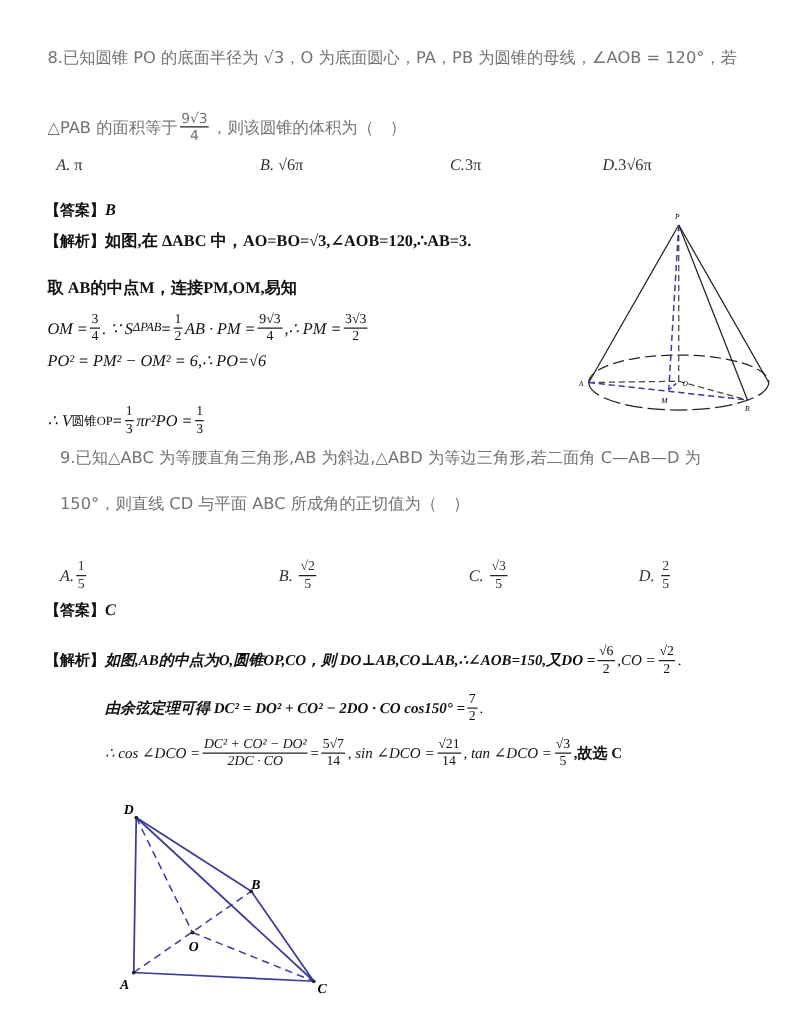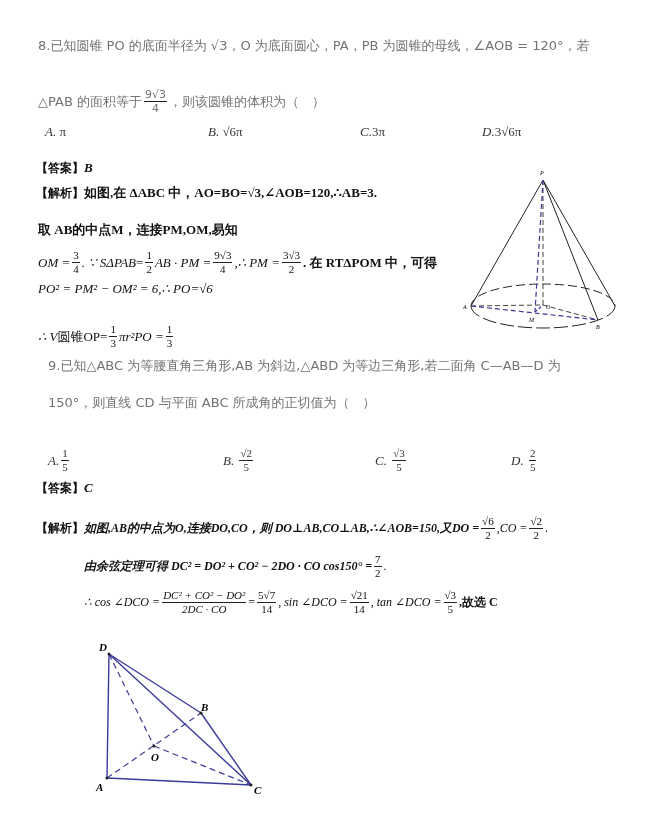--- a/index.html
+++ b/index.html
@@ -12,21 +12,21 @@
   .q { font-family: "DejaVu Sans", "Liberation Sans", sans-serif; font-size: 13px; color: #737373; }
   .it { font-style: italic; font-family: "Liberation Serif", "DejaVu Serif", serif; }
   .bold { font-weight: bold; }
   .sol { font-family: "Liberation Serif", "DejaVu Serif", serif; font-size: 13px; color: #111; }
   .label-ans { font-family: Liberation Mono, monospace; font-weight: bold; font-size: 12px; color: #111; }
   .frac { display: inline-block; vertical-align: middle; text-align: center; line-height: 1; margin: 16px 2px; }
   .frac > span { display: block; font-size: 11px; }
   .frac > span.num { border-bottom: 1px solid #222; padding: 0 1px 1px; }
   .frac > span.den { padding-top: 1px; }
   .opt { font-family: "Liberation Serif", "DejaVu Serif", serif; font-size: 13px; color: #333; }
-  sub { font-size: 13px; }
+  sub { font-size: 10px; }
   svg text { font-family: "Liberation Serif", "DejaVu Serif", serif; font-style: italic; }
 </style>
 </head>
 <body>
 
 <div class="abs q" style="left:38px; top:37px;">8.已知圆锥 PO 的底面半径为 √3，O 为底面圆心，PA，PB 为圆锥的母线，∠AOB = 120°，若</div>
 
 <div class="abs q" style="left:38px; top:73px; display:flex; align-items:center;">
   <span>△PAB 的面积等于</span>
   <span class="frac">
@@ -75,21 +75,20 @@
   <span class="it">AB · PM =</span>
   <span class="frac">
       <span class="num">9√3</span>
       <span class="den">4</span>
     </span>
   <span class="it">,∴ PM =</span>
   <span class="frac">
       <span class="num">3√3</span>
       <span class="den">2</span>
     </span>
-  <span class="bold">. 在 RTΔPOM 中，可得</span>
 </div>
 
 <div class="abs sol it" style="left:38px; top:281px;">PO² = PM² − OM² = 6,∴ PO=√6</div>
 
 <div class="abs sol" style="left:38px; top:308px; display:flex; align-items:center;">
   <span class="it">∴ V</span>
     <sub>圆锥OP</sub>
     <span> =</span>
   <span class="frac">
       <span class="num">1</span>
@@ -155,21 +154,21 @@
       <span class="den">5</span>
     </span>
 </div>
 
 <div class="abs" style="left:36px; top:477px;">
   <span class="label-ans">【答案】</span><span class="sol it bold">C</span>
 </div>
 
 <div class="abs sol" style="left:36px; top:500px; display:flex; align-items:center; font-size:12px;">
   <span class="label-ans">【解析】</span>
-  <span class="bold it">如图,AB的中点为O,连接DO,CO，则 DO⊥AB,CO⊥AB,∴∠AOB=150,又DO =</span>
+  <span class="bold it">如图,AB的中点为O,圆锥OP,CO，则 DO⊥AB,CO⊥AB,∴∠AOB=150,又DO =</span>
   <span class="frac">
       <span class="num">√6</span>
       <span class="den">2</span>
     </span>
   <span class="it">,CO =</span>
   <span class="frac">
       <span class="num">√2</span>
       <span class="den">2</span>
     </span>
   <span>.</span>

